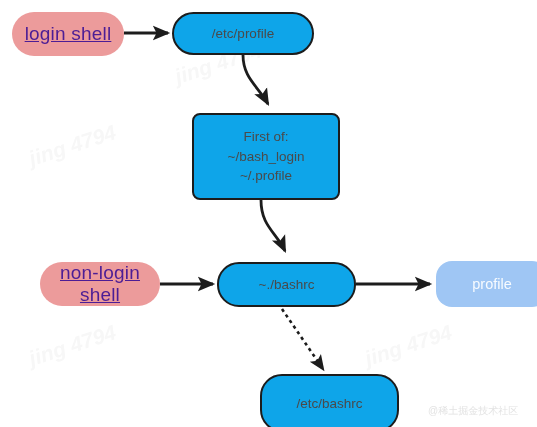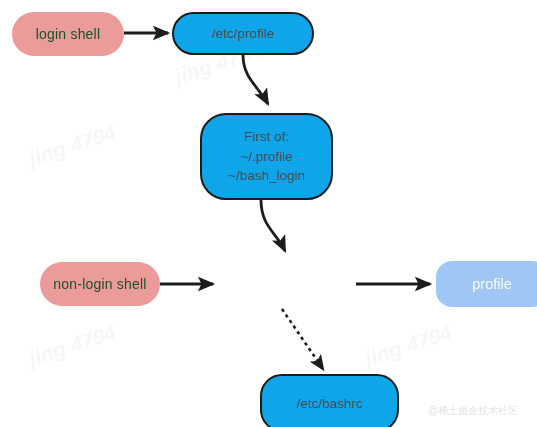--- a/index.html
+++ b/index.html
@@ -27,23 +27,24 @@
   .node {
     position: absolute;
     box-sizing: border-box;
     display: flex;
     align-items: center;
     justify-content: center;
     text-align: center;
   }
   .node-pill {
     border-radius: 22px;
-    color: #14532d;
-    font-size: 14px;
+    color: #4c1d95;
+    font-size: 19px;
     letter-spacing: 0.2px;
+    text-decoration: underline;
   }
   .node-pill-blue {
     border-radius: 16px;
     color: #f7fbff;
     font-size: 14.5px;
   }
   .node-box {
     background: #0ea5e9;
     border: 2.6px solid #1c1c1c;
     border-radius: 22px;
@@ -112,32 +113,35 @@
   </svg>
 
   <div class="node node-pill" style="left:12px; top:12px; width:112px; height:44px; background:#ec9b9b;">
     <span>login shell</span>
   </div>
 
   <div class="node node-box" style="left:172px; top:12px; width:142px; height:43px;">
     <span>/etc/profile</span>
   </div>
 
-  <div class="node node-box multiline" style="left:200px; top:113px; width:133px; height:87px;">
+  <div class="node node-box multiline" style="left:192px; top:113px; width:148px; height:87px;border-radius:8px;">
     <span class="lines">
       <span>First of:</span>
+      <span>~/bash_login</span>
       <span>~/.profile</span>
-      <span>~/bash_login</span>
     </span>
   </div>
 
   <div class="node node-pill" style="left:40px; top:262px; width:120px; height:44px; background:#ec9b9b;">
     <span>non-login shell</span>
   </div>
 
+  <div class="node node-box" style="left:217px; top:262px; width:139px; height:45px;">
+    <span>~./bashrc</span>
+  </div>
 
   <div class="node node-pill-blue" style="left:436px; top:261px; width:112px; height:46px; background:#9fc6f4;">
     <span>profile</span>
   </div>
 
   <div class="node node-box" style="left:260px; top:374px; width:139px; height:58px;">
     <span>/etc/bashrc</span>
   </div>
 
   <div class="credit" style="left:428px; top:404px;">@稀土掘金技术社区</div>

